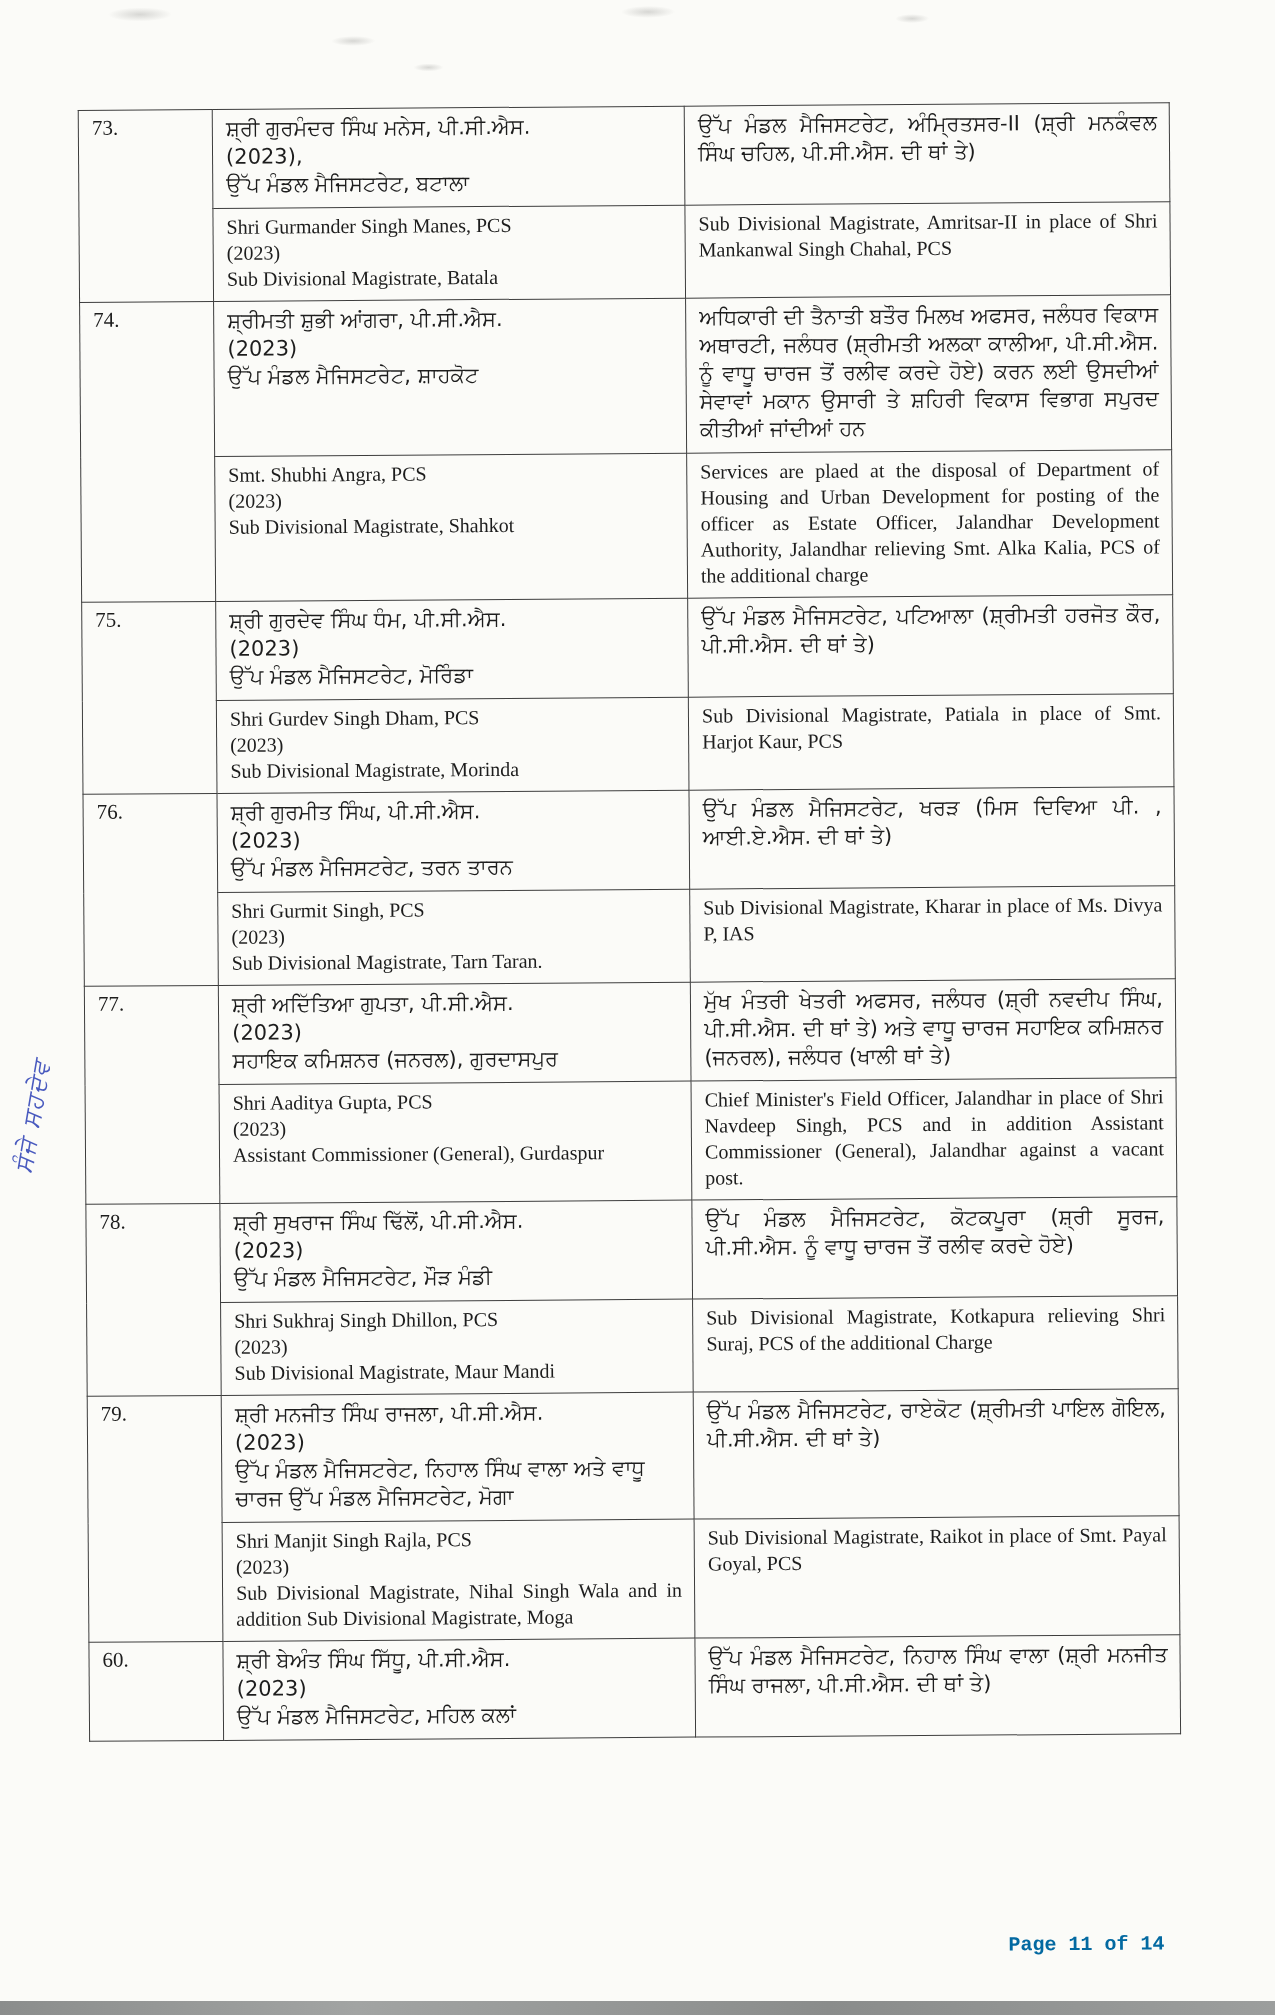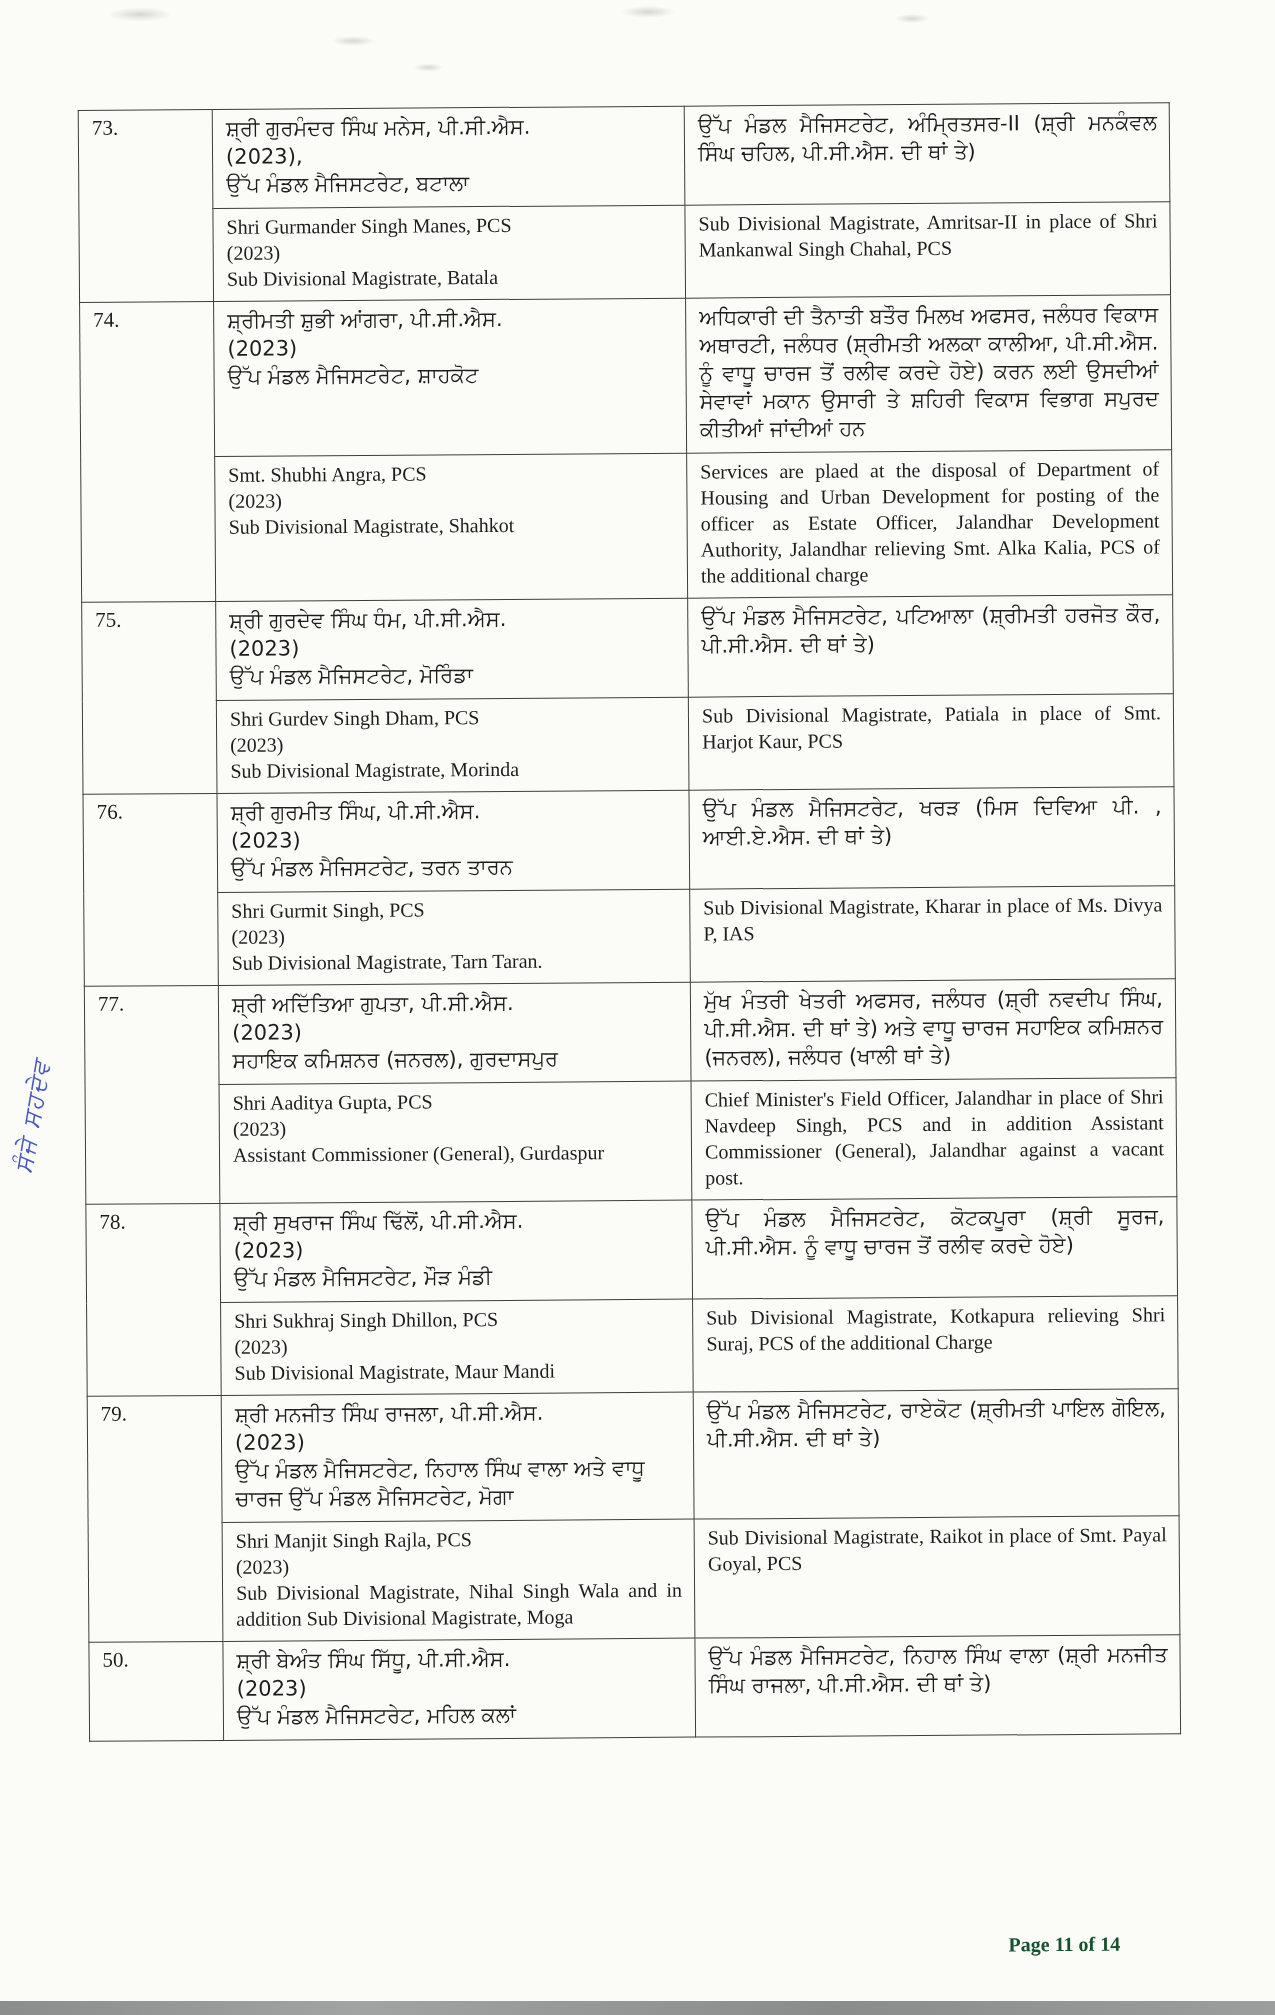--- a/index.html
+++ b/index.html
@@ -41,22 +41,22 @@
   }
   td.right.pa{text-align:justify;}
   td.en{
     font-family:"Liberation Serif","DejaVu Serif",serif;
     font-size:20px;
     line-height:26px;
     text-align:justify;
   }
   .page-num{
     position:absolute;left:1002px;top:1936px;
-    font-family:Liberation Serif, serif;
-    font-weight:bold;font-size:20px;color:#14532d;
+    font-family:Liberation Mono, monospace;
+    font-weight:bold;font-size:20px;color:#0369a1;
   }
   .signature{
     position:absolute;left:-58px;top:1098px;width:180px;
     transform:rotate(-80deg);
     color:#2a3eb5;
     font-family:"DejaVu Sans",sans-serif;
     font-style:italic;
     font-size:24px;
     letter-spacing:2px;
     text-align:center;
@@ -172,21 +172,21 @@
 ਉੱਪ ਮੰਡਲ ਮੈਜਿਸਟਰੇਟ, ਨਿਹਾਲ ਸਿੰਘ ਵਾਲਾ ਅਤੇ ਵਾਧੂ ਚਾਰਜ ਉੱਪ ਮੰਡਲ ਮੈਜਿਸਟਰੇਟ, ਮੋਗਾ</td>
           <td class="pa right">ਉੱਪ ਮੰਡਲ ਮੈਜਿਸਟਰੇਟ, ਰਾਏਕੋਟ (ਸ਼੍ਰੀਮਤੀ ਪਾਇਲ ਗੋਇਲ, ਪੀ.ਸੀ.ਐਸ. ਦੀ ਥਾਂ ਤੇ)</td>
         </tr>
         <tr>
           <td class="en left">Shri Manjit Singh Rajla, PCS
 (2023)
 Sub Divisional Magistrate, Nihal Singh Wala and in addition Sub Divisional Magistrate, Moga</td>
           <td class="en right">Sub Divisional Magistrate, Raikot in place of Smt. Payal Goyal, PCS</td>
         </tr>
         <tr>
-          <td class="serial" rowspan="1">50.</td>
+          <td class="serial" rowspan="1">60.</td>
           <td class="pa left">ਸ਼੍ਰੀ ਬੇਅੰਤ ਸਿੰਘ ਸਿੱਧੂ, ਪੀ.ਸੀ.ਐਸ.
 (2023)
 ਉੱਪ ਮੰਡਲ ਮੈਜਿਸਟਰੇਟ, ਮਹਿਲ ਕਲਾਂ</td>
           <td class="pa right">ਉੱਪ ਮੰਡਲ ਮੈਜਿਸਟਰੇਟ, ਨਿਹਾਲ ਸਿੰਘ ਵਾਲਾ (ਸ਼੍ਰੀ ਮਨਜੀਤ ਸਿੰਘ ਰਾਜਲਾ, ਪੀ.ਸੀ.ਐਸ. ਦੀ ਥਾਂ ਤੇ)</td>
         </tr>
       </tbody>
   </table>
 
   <div class="page-num">Page 11 of 14</div>
 

